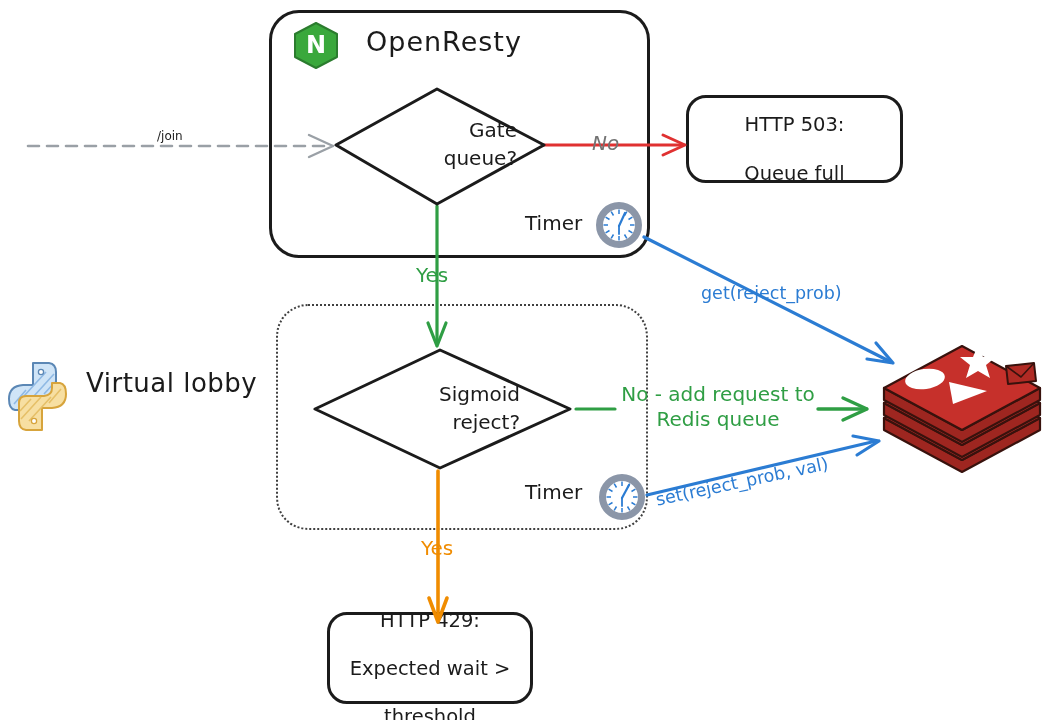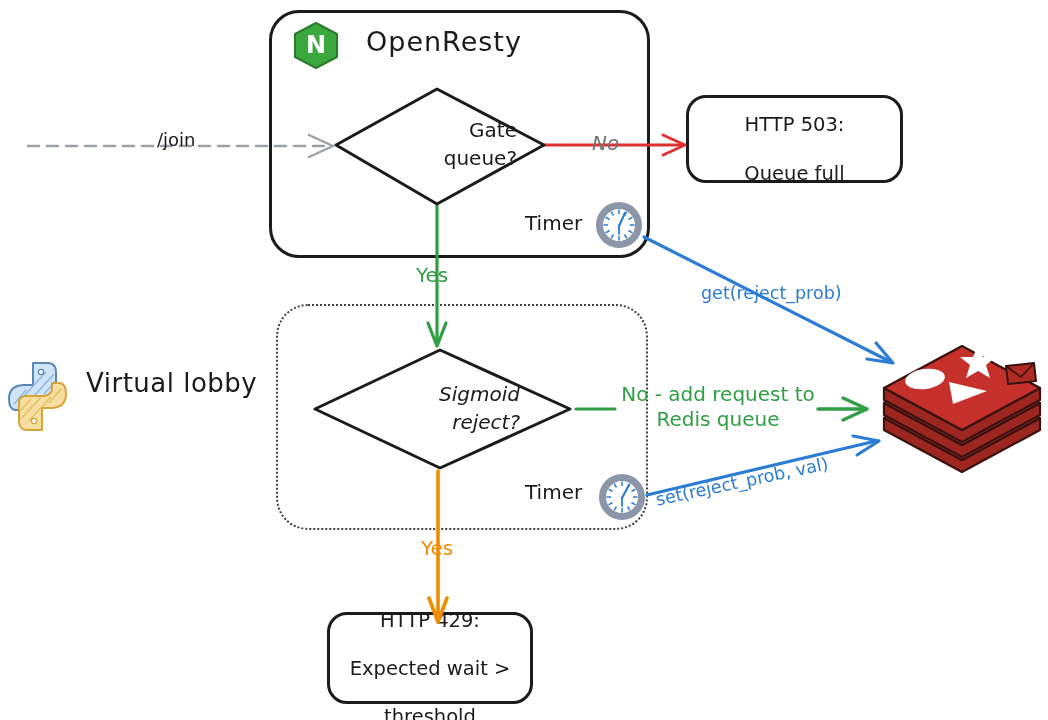--- a/index.html
+++ b/index.html
@@ -139,38 +139,38 @@
       <path d="M978,345 L983,357 L996,357 L986,365 L990,378 L978,371 L966,378 L970,365 L960,357 L973,357 Z" fill="#ffffff" stroke="none"></path>
       <ellipse cx="925" cy="379" rx="20" ry="10" transform="rotate(-8 925 379)" fill="#ffffff" stroke="none"></ellipse>
       <path d="M949,382 L987,391 L953,404 Z" fill="#ffffff" stroke="none"></path>
       <path d="M1006,366 L1034,363 L1036,381 L1008,384 Z" fill="#b02a24" stroke-width="2"></path>
       <path d="M1006,366 L1021,377 L1034,363" fill="none" stroke-width="1.6"></path>
     </g>
   </svg>
 
   <div class="lbl fs27 ink" style="left:366px;top:26px;">OpenResty</div>
 
-  <div class="lbl fs18 ink" style="left:157px;top:129px;font-size:18px;">/join</div>
+  <div class="lbl fs18 ink" style="left:157px;top:129px;font-size:12px;">/join</div>
 
   <div class="lbl center-block" style="left:357px;top:116px;width:160px;">
     <div class="fs20 lh28 ink">Gate</div>
     <div class="fs20 lh28 ink">queue?</div>
   </div>
 
   <div class="lbl fs20 red" style="left:592px;top:131px;">No</div>
 
   <div class="lbl fs20 ink" style="left:525px;top:211px;">Timer</div>
 
   <div class="lbl fs20 green" style="left:416px;top:263px;">Yes</div>
 
   <div class="lbl fs17 blue" style="left:701px;top:283px;">get(reject_prob)</div>
 
   <div class="lbl fs26 ink" style="left:86px;top:368px;">Virtual lobby</div>
 
-  <div class="lbl center-block" style="left:360px;top:380px;width:160px;font-style:italic;">
+  <div class="lbl center-block" style="left:360px;top:380px;width:160px;">
     <div class="fs20 lh28 ink">Sigmoid</div>
     <div class="fs20 lh28 ink">reject?</div>
   </div>
 
   <div class="lbl center-block" style="left:610px;top:382px;width:216px;">
     <div class="fs20 lh25 green">No - add request to</div>
     <div class="fs20 lh25 green">Redis queue</div>
   </div>
 
   <div class="lbl fs20 ink" style="left:525px;top:480px;">Timer</div>

